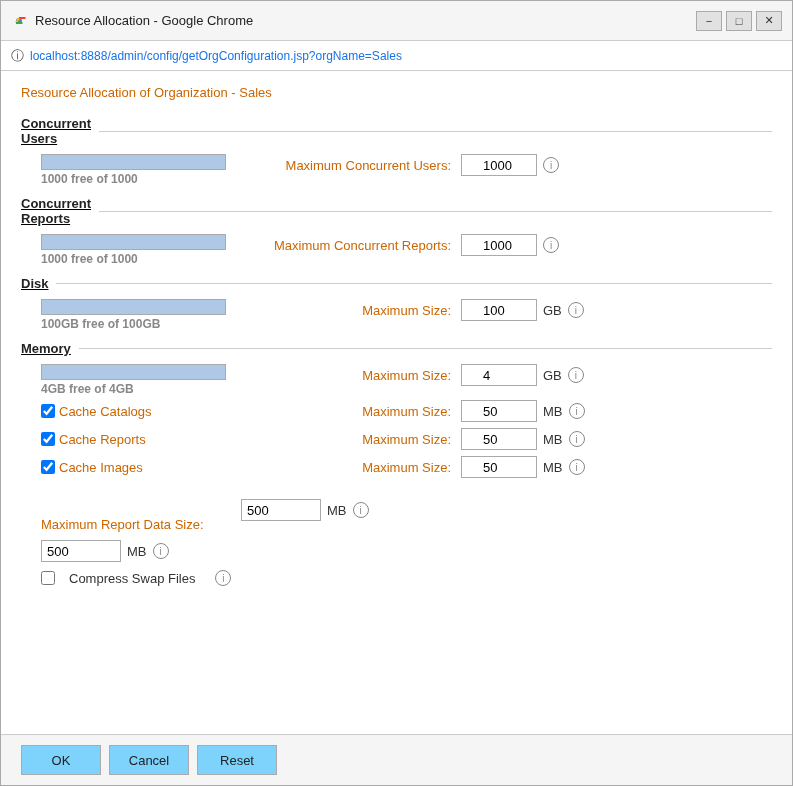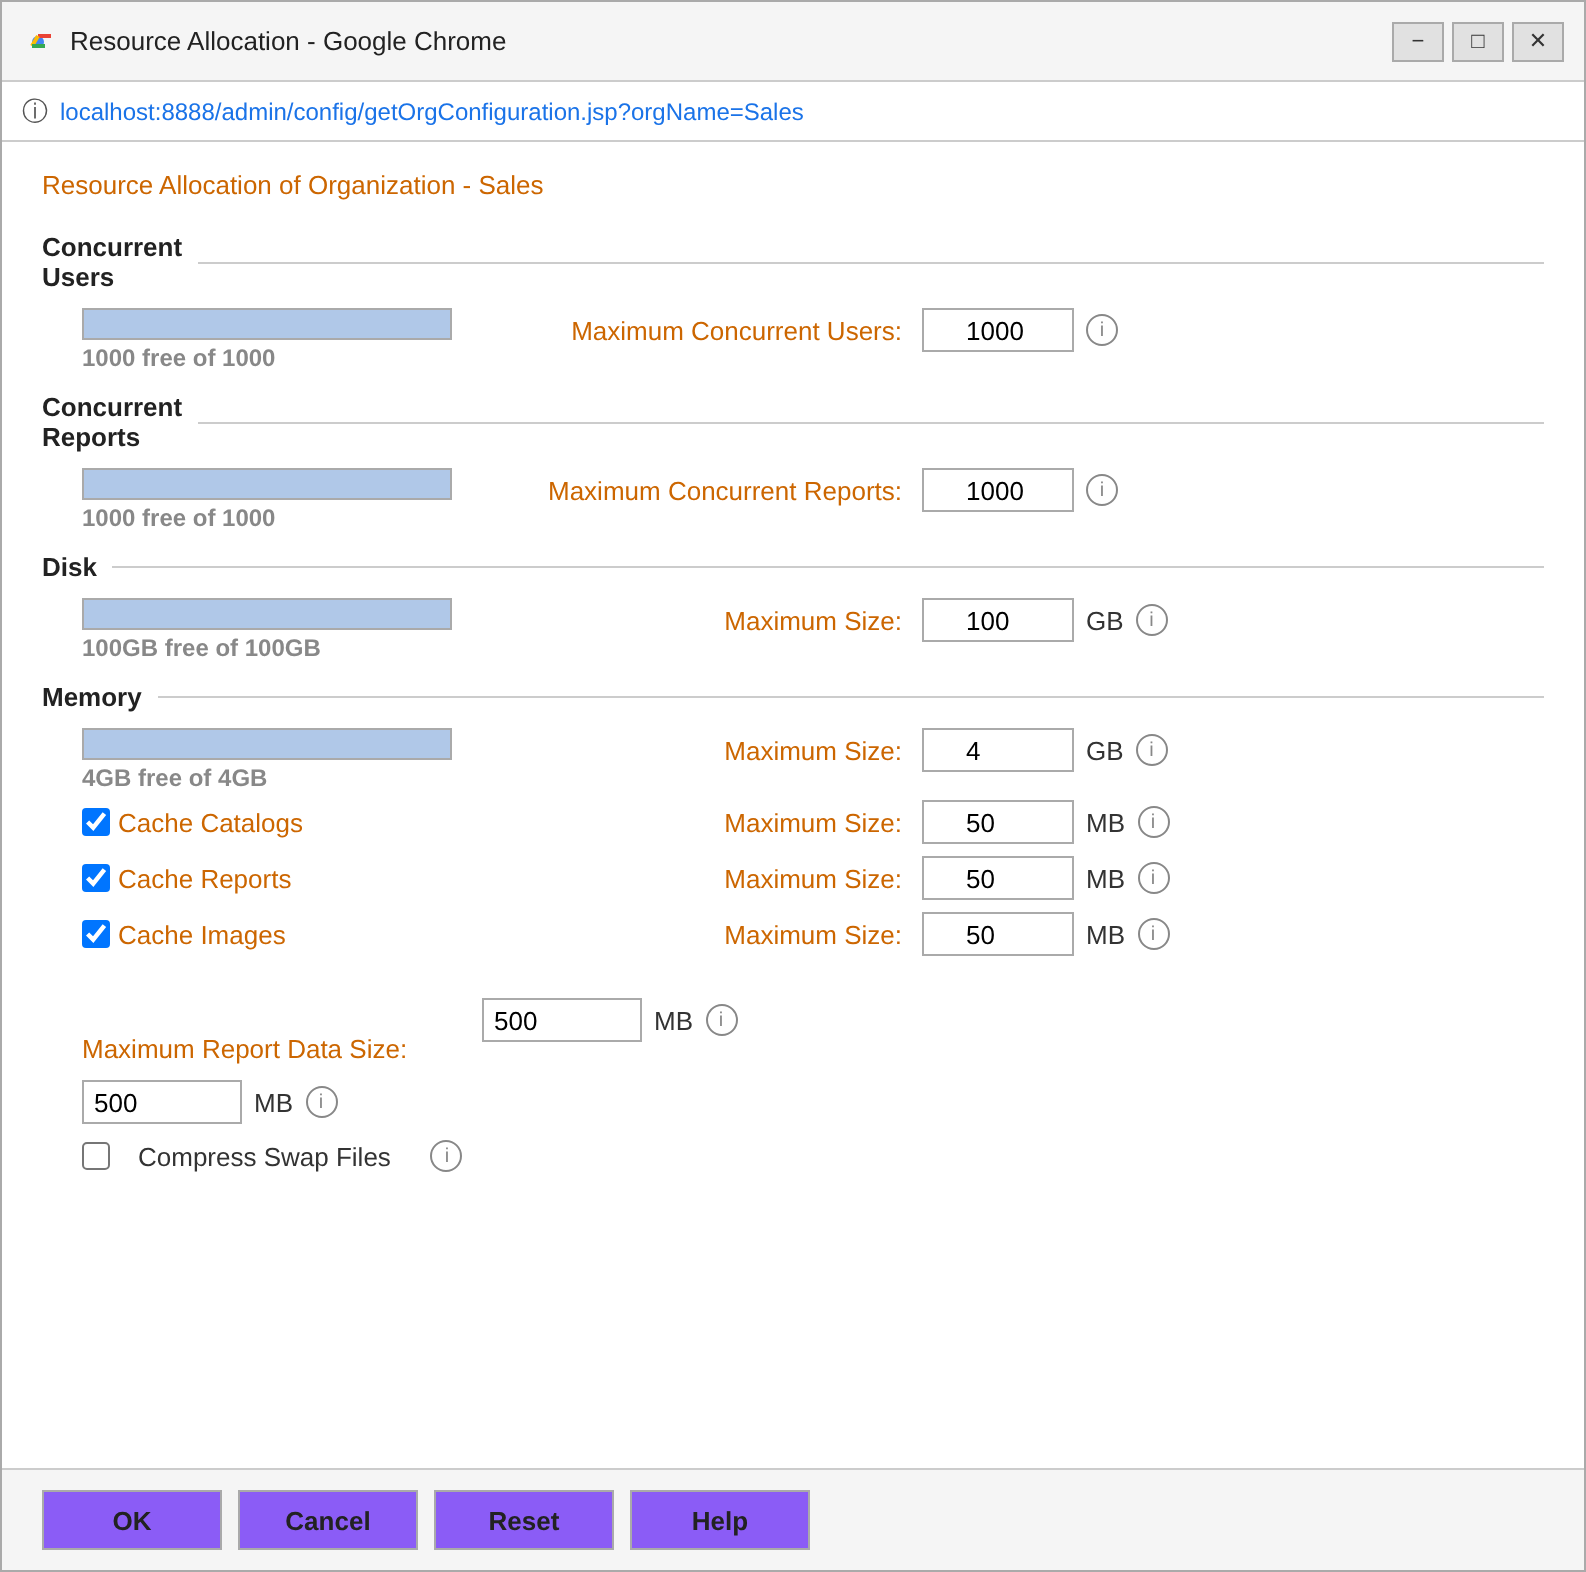--- a/index.html
+++ b/index.html
@@ -19,21 +19,21 @@
     .address-icon { color: #555; font-size: 13px; }
     .address-text { color: #1a73e8; font-size: 12px; }
 
     
     .content { flex: 1; padding: 14px 20px 10px; overflow-y: auto; }
 
     .page-title { color: #cc6600; font-size: 13px; margin-bottom: 16px; }
 
     
     .section { margin-bottom: 10px; }
-    .section-header { display: flex; align-items: center; margin-bottom: 8px; }
+    .section-header { display: flex; align-items: center; margin-bottom: 8px; text-decoration: underline; }
     .section-label { font-weight: bold; font-size: 13px; color: #222; white-space: nowrap; margin-right: 8px; }
     .section-line { flex: 1; height: 1px; background: #ccc; }
     .progress-bar-container { width: 185px; height: 16px; border: 1px solid #aaa; background: #fff; }
     .progress-bar-fill { height: 100%; background: #b0c8e8; }
     .progress-label { color: #888; font-size: 12px; margin-top: 2px; margin-left: 0; }
     .field-label { color: #cc6600; font-size: 13px; min-width: 220px; text-align: right; padding-right: 10px; }
     .field-input { width: 76px; height: 22px; border: 1px solid #aaa; padding: 2px 21px; font-size: 13px; }
     .field-unit { color: #333; font-size: 13px; margin-left: 6px; }
 
     
@@ -50,21 +50,21 @@
     .bottom-field-row { display: flex; align-items: center; margin-bottom: 8px; padding-left: 20px; }
     .bottom-field-label { color: #cc6600; font-size: 13px; min-width: 200px; margin-top: 29px; }
     .bottom-field-input { width: 80px; height: 22px; border: 1px solid #aaa; padding: 2px 5px; font-size: 13px; }
 
     
     .compress-row { display: flex; align-items: center; gap: 14px; padding-left: 20px; margin-top: 4px; }
     .compress-label { font-size: 13px; color: #333; }
 
     
     .footer { border-top: 1px solid #ccc; padding: 10px 20px; display: flex; justify-content: flex-start; gap: 8px; background: #f5f5f5; }
-    .footer-btn { width: 90px; height: 30px; border: 1px solid #aaa; background: #8b5cf6; cursor: pointer; font-size: 13px; color: #222; font-weight: bold; }
+    .footer-btn { width: 80px; height: 30px; border: 1px solid #aaa; background: #7dd3fc; cursor: pointer; font-size: 13px; color: #222; }
 
     
     .info-circle { display: inline-flex; align-items: center; justify-content: center; width: 16px; height: 16px; border: 1.5px solid #888; border-radius: 50%; font-size: 10px; color: #888; cursor: pointer; margin-left: 6px; }
   </style>
 </head>
 <body>
 
 <div class="window">
 
   <div class="titlebar">
@@ -240,16 +240,15 @@
       <label for="cb-compress" class="compress-label">Compress Swap Files</label>
       <span class="info-circle">i</span>
     </div>
 
   </div>
 
   <div class="footer">
     <button class="footer-btn">OK</button>
     <button class="footer-btn">Cancel</button>
     <button class="footer-btn">Reset</button>
-    <button class="footer-btn">Help</button>
   </div>
 
 </div>
 
 </body></html>

